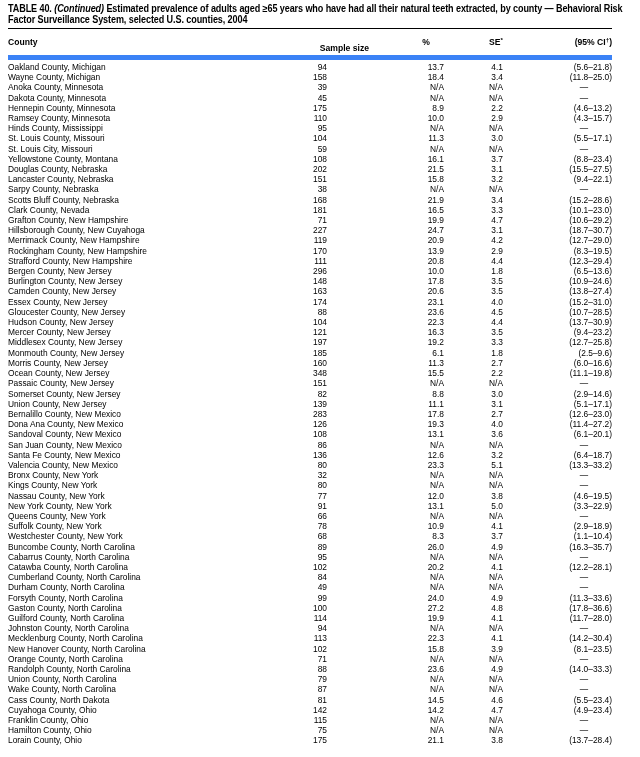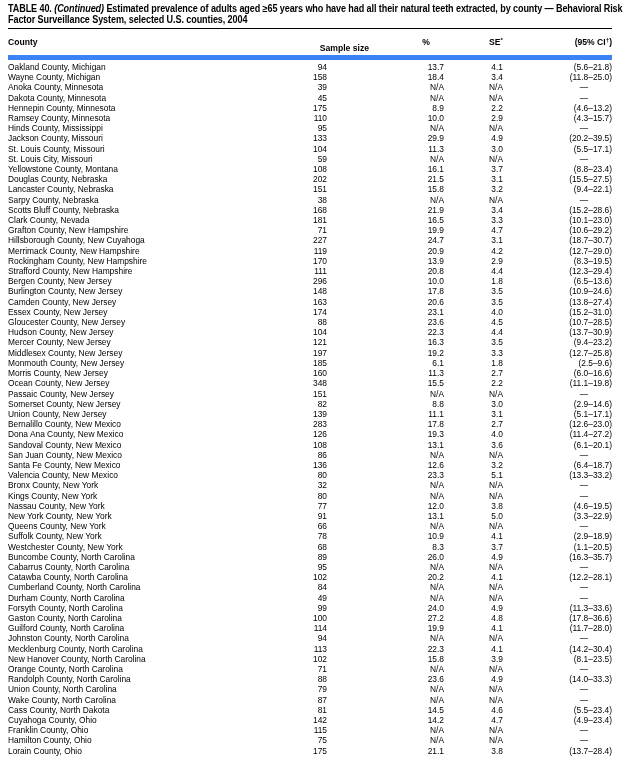--- a/index.html
+++ b/index.html
@@ -171,27 +171,20 @@
   </tr>
 
   <tr>
     <td class="county">Hinds County, Mississippi</td>
     <td class="num">95</td>
     <td class="num">N/A</td>
     <td class="num">N/A</td>
     <td class="num dash">—</td>
   </tr>
 
-  <tr>
-    <td class="county">Jackson County, Missouri</td>
-    <td class="num">133</td>
-    <td class="num">29.9</td>
-    <td class="num">4.9</td>
-    <td class="num">(20.2–39.5)</td>
-  </tr>
 
   <tr>
     <td class="county">St. Louis County, Missouri</td>
     <td class="num">104</td>
     <td class="num">11.3</td>
     <td class="num">3.0</td>
     <td class="num">(5.5–17.1)</td>
   </tr>
 
   <tr>
@@ -497,21 +490,21 @@
     <td class="num">10.9</td>
     <td class="num">4.1</td>
     <td class="num">(2.9–18.9)</td>
   </tr>
 
   <tr>
     <td class="county">Westchester County, New York</td>
     <td class="num">68</td>
     <td class="num">8.3</td>
     <td class="num">3.7</td>
-    <td class="num">(1.1–20.5)</td>
+    <td class="num">(1.1–10.4)</td>
   </tr>
 
   <tr>
     <td class="county">Buncombe County, North Carolina</td>
     <td class="num">89</td>
     <td class="num">26.0</td>
     <td class="num">4.9</td>
     <td class="num">(16.3–35.7)</td>
   </tr>
 

